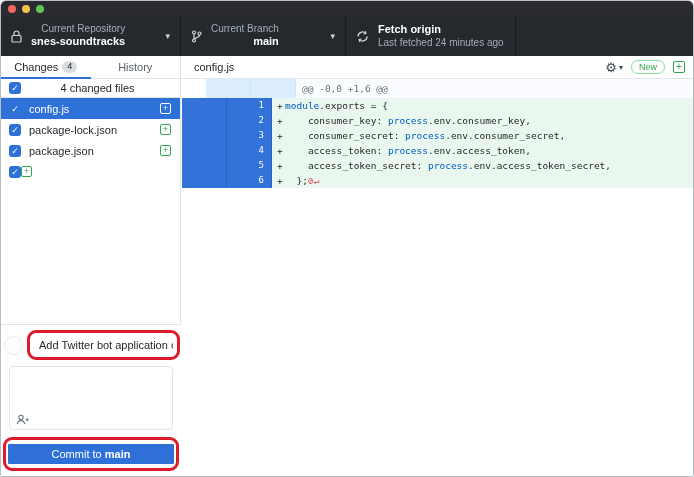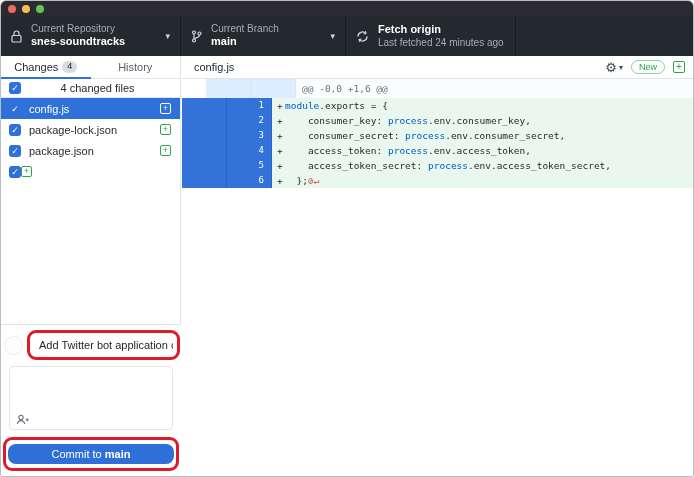--- a/index.html
+++ b/index.html
@@ -16,22 +16,22 @@
   .tl.red{ background:#ec6a5e; } .tl.yellow{ background:#f4bf4f; } .tl.green{ background:#61c554; }
   
   .toolbar { position:absolute; left:0; top:15px; width:100%; height:40px; background:#24292e; display:flex; }
   .tb-sec { height:100%; display:flex; align-items:center; padding:0 10px; border-right:1px solid #17191d; cursor:default; }
   .tb-sec .ticon { color:#d1d5da; margin-right:9px; display:flex; align-items:center; }
   .tb-lines { display:flex; flex-direction:column; line-height:1.25; }
   .tb-label { font-size:10px; color:#a6adb5; }
   .tb-value { font-size:11px; font-weight:bold; color:#ffffff; }
   .tb-sub { font-size:10px; color:#a6adb5; }
   .tb-caret { color:#d1d5da; font-size:9px; margin-left:auto; padding-left:8px; }
-  .sec-repo { width:180px; }
-  .sec-branch { width:165px; }
+  .sec-repo { width:180px;text-align:right; }
+  .sec-branch { width:165px;text-align:right; }
   .sec-fetch { width:170px; }
   .sec-rest { flex:1; border-right:none; }
   
   .sidebar { position:absolute; left:0; top:55px; width:180px; height:422px; background:#fff; border-right:1px solid #e1e4e8; }
   .tabs { display:flex; height:23px; border-bottom:1px solid #e1e4e8; }
   .tab { width:90px; display:flex; align-items:center; justify-content:center; gap:4px; font-size:11px; color:#586069; cursor:pointer; position:relative; }
   .tab.active { color:#24292e; }
   .tab.active::after { content:""; position:absolute; left:0; right:0; bottom:-1px; height:2px; background:#2e71d9; }
   .tab-badge { background:#d8dde2; color:#24292e; font-size:9px; border-radius:8px; padding:1px 5px; line-height:1.1; }
   .files-header { height:19px; border-bottom:1px solid #e1e4e8; position:relative; display:flex; align-items:center; }
@@ -48,21 +48,21 @@
   .summary-row { position:relative; height:32px; display:flex; align-items:center; }
   .avatar { width:19px; height:19px; border-radius:50%; background:#fdfdfd; border:1px solid #ececec; margin-left:3px; flex:none; }
   .summary-annot { position:absolute; left:26px; right:1px; top:1px; bottom:1px; border:3px solid #dd1b2b; border-radius:9px; display:flex; align-items:center; }
   .summary-input { border:none; outline:none; width:100%; font-size:11px; color:#24292e; background:transparent; padding:0 4px 0 9px; font-family:"Liberation Sans",sans-serif; }
   .desc-box { margin:5px 8px 0 8px; height:64px; border:1px solid #e1e4e8; border-radius:4px; position:relative; background:#fff; }
   .desc-input { width:100%; height:46px; border:none; outline:none; resize:none; font-size:11px; color:#24292e; padding:5px 6px; font-family:"Liberation Sans",sans-serif; background:transparent; }
   .desc-input::placeholder { color:#959da5; }
   .coauthor { position:absolute; left:6px; bottom:4px; color:#6a737d; cursor:pointer; display:flex; align-items:center; }
   .commit-row { position:relative; height:36px; margin-top:6px; }
   .commit-annot { position:absolute; left:2px; right:2px; top:1px; bottom:1px; border:3px solid #dd1b2b; border-radius:9px; display:flex; align-items:center; }
-  .commit-btn { flex:1; margin:0 2px; height:20px; background:#2e6fd8; border:none; border-radius:8px; color:#fff; font-size:11px; cursor:pointer; font-family:"Liberation Sans",sans-serif;text-align:center; }
+  .commit-btn { flex:1; margin:0 2px; height:20px; background:#2e6fd8; border:none; border-radius:1px; color:#fff; font-size:11px; cursor:pointer; font-family:"Liberation Sans",sans-serif;text-align:center; }
   .commit-btn b { font-weight:bold; }
   
   .diff { position:absolute; left:181px; top:55px; right:0; bottom:0; background:#fff; display:flex; flex-direction:column; }
   .diff-header { height:23px; border-bottom:1px solid #e1e4e8; display:flex; align-items:center; padding:0 8px 0 12px; }
   .diff-file { font-size:11px; color:#24292e; flex:1; }
   .gear-btn { display:flex; align-items:center; color:#424a53; cursor:pointer; font-size:13px; gap:2px; }
   .gear-caret { font-size:8px; color:#424a53; }
   .new-badge { margin-left:8px; border:1px solid #85d996; color:#2ea44f; font-size:9px; border-radius:8px; padding:1px 7px; }
   .hdr-plus { margin-left:8px; width:12px; height:12px; border:1px solid #2ea44f; border-radius:2px; color:#2ea44f; font-size:10px; line-height:10px; text-align:center; cursor:pointer; }
   .code { font-family:"DejaVu Sans Mono","Liberation Mono",monospace; font-size:9.5px; }

